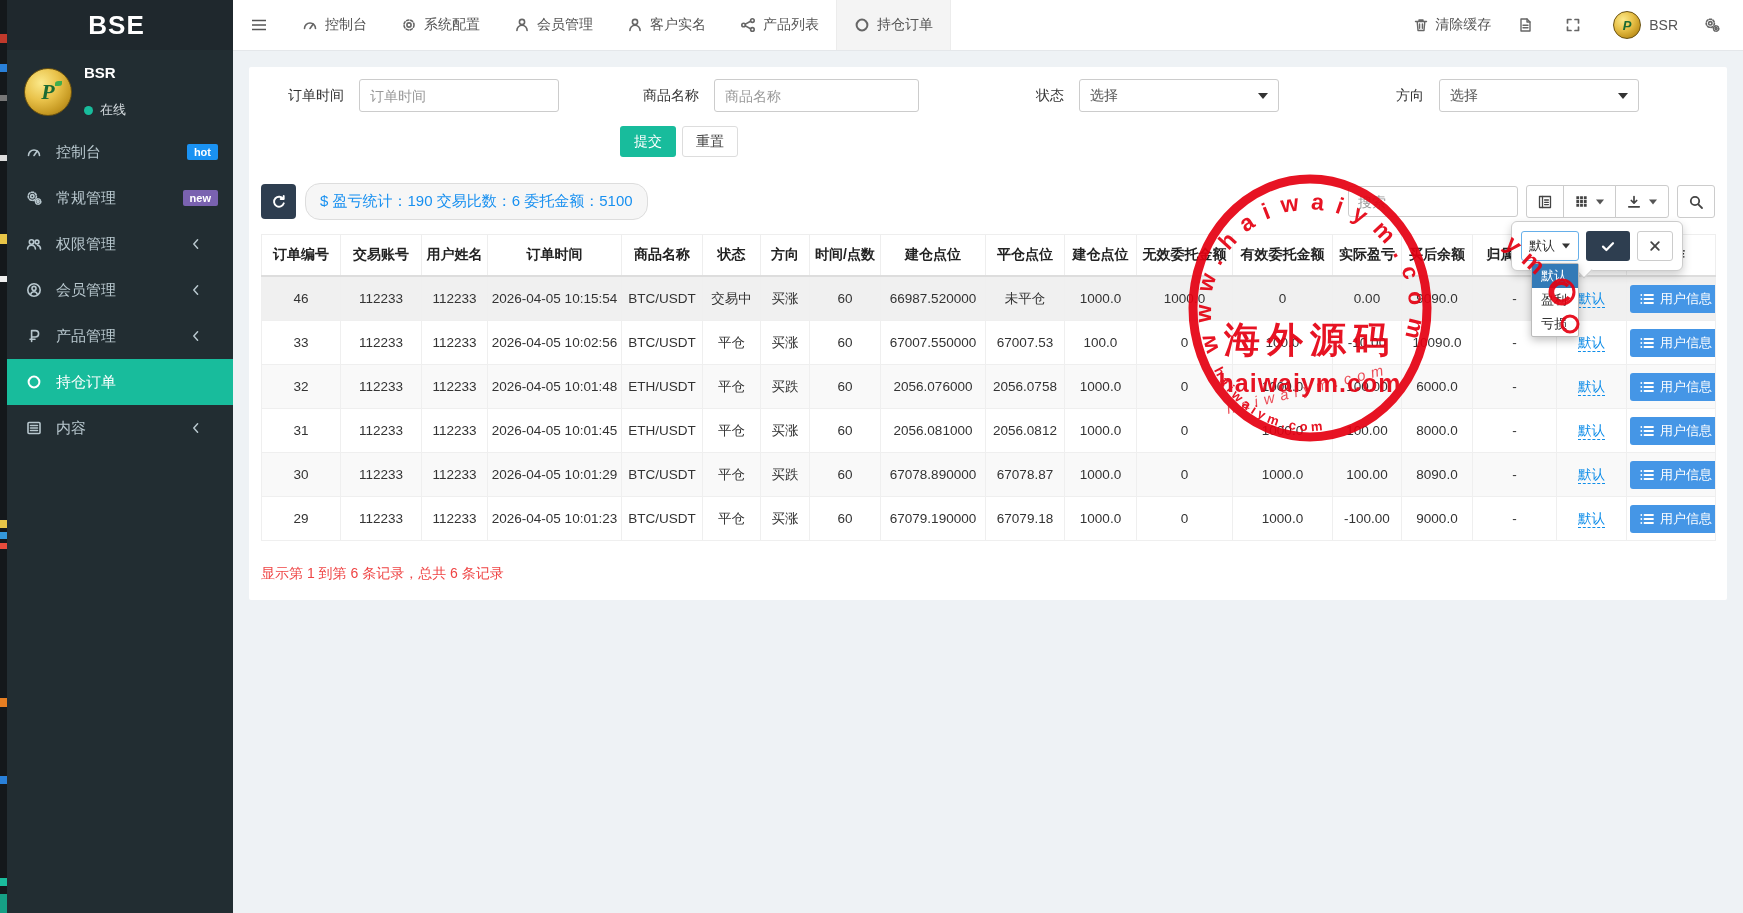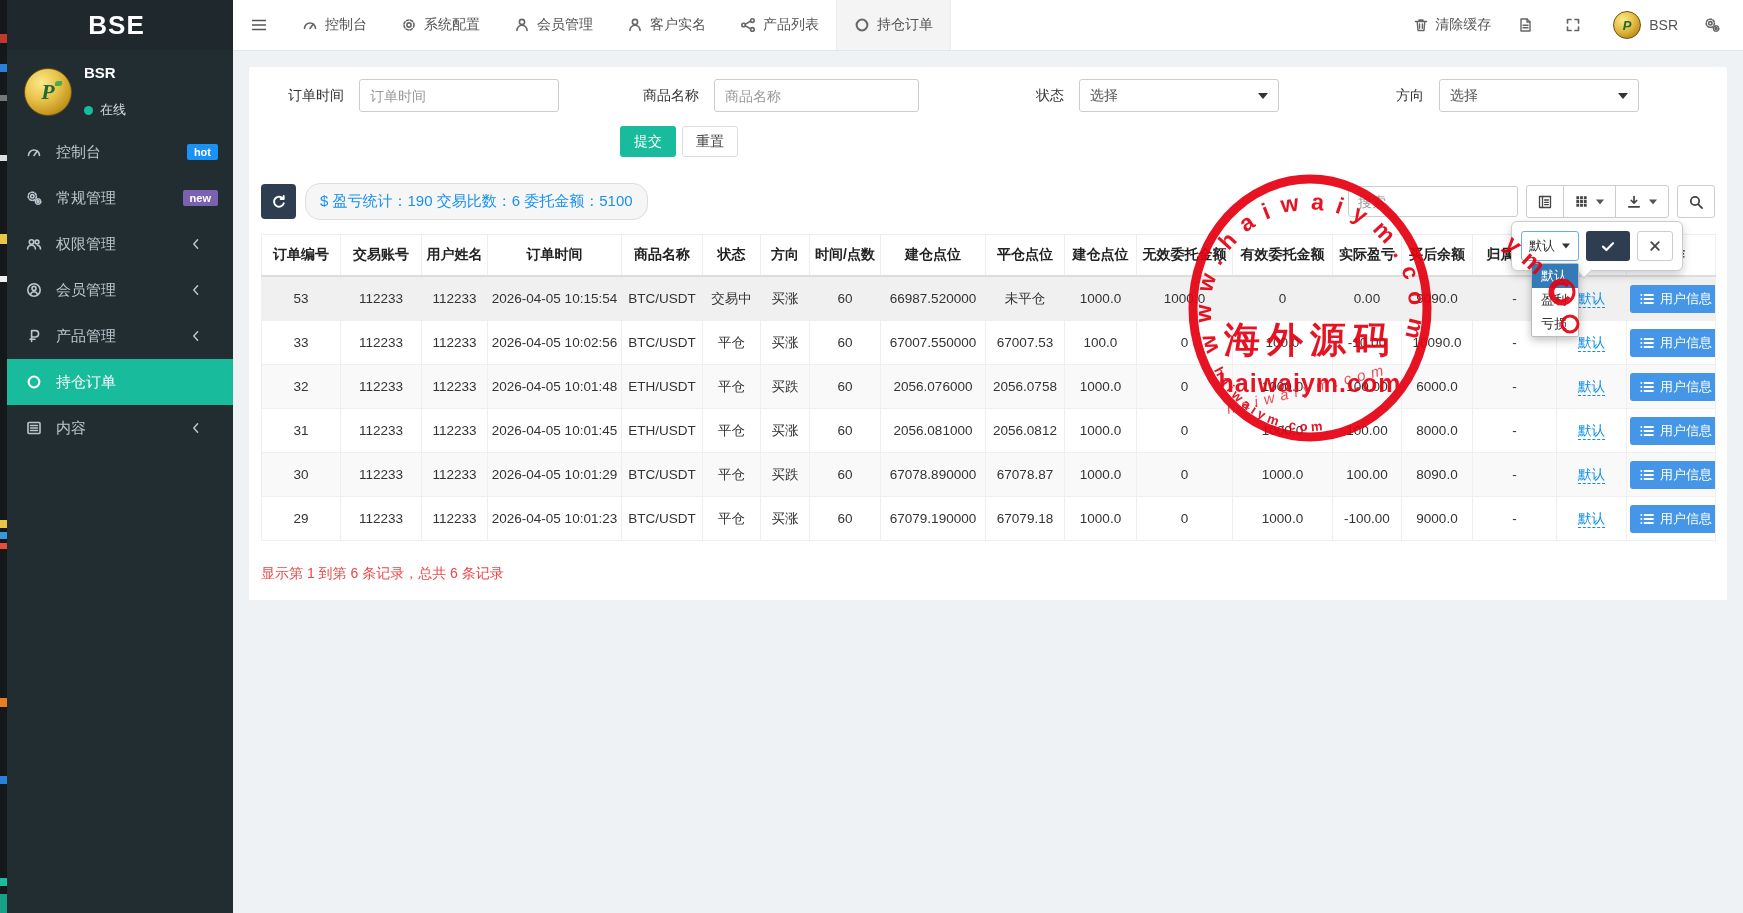--- a/index.html
+++ b/index.html
@@ -462,21 +462,21 @@
             <th>有效委托金额</th>
             <th>实际盈亏</th>
             <th>买后余额</th>
             <th>归属代理</th>
             <th></th>
             <th>操作</th>
           </tr>
         </thead>
         <tbody>
           <tr class="zebra selected">
-            <td>53</td>
+            <td>46</td>
             <td>112233</td>
             <td>112233</td>
             <td>2026-04-05 10:15:54</td>
             <td>BTC/USDT</td>
             <td class="t-teal">交易中</td>
             <td class="t-teal">买涨</td>
             <td>60</td>
             <td>66987.520000</td>
             <td>未平仓</td>
             <td class="t-red">1000.0</td>

